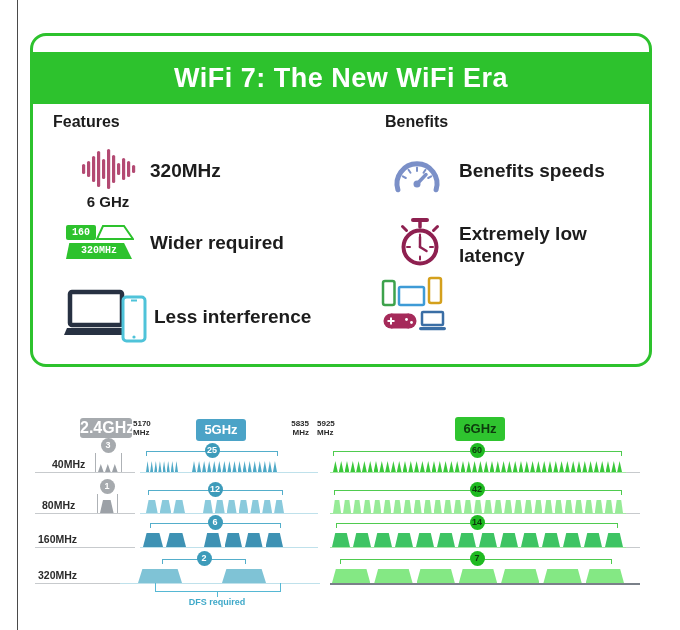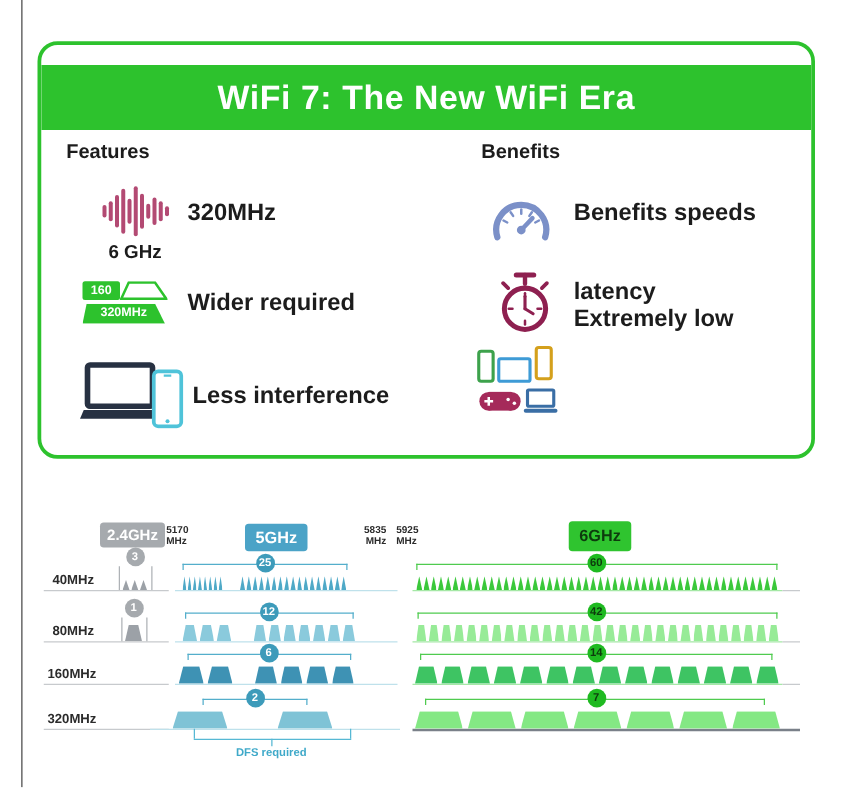--- a/index.html
+++ b/index.html
@@ -35,21 +35,21 @@
   }
   .cw-trap320 {
     width:66px; height:16px; margin-top:3px; background:#2DC22D; color:#fff;
     font-size:10px; font-weight:bold; text-align:center; line-height:16px;
     clip-path:polygon(5% 0, 88% 0, 100% 100%, 0 100%);
   }
 
   
   .chart { position:absolute; left:0; top:415px; width:680px; height:215px; }
   .badge { position:absolute; color:#fff; font-weight:bold; text-align:center; border-radius:3px; }
-  .badge.gray  { left:80px;  top:3px; width:52px; height:20px; line-height:20px; font-size:12px; background:#A6AAAE; }
+  .badge.gray  { left:80px;  top:3px; width:52px; height:20px; line-height:20px; font-size:16px; background:#A6AAAE; }
   .badge.teal  { left:196px; top:4px; width:50px; height:22px; line-height:22px; font-size:13px; background:#4BA3C7; }
   .badge.green { left:455px; top:2px; width:50px; height:24px; line-height:24px; font-size:13px; background:#2FC42F; color:#0d3b0d; }
   .freq { position:absolute; font-size:8px; font-weight:bold; color:#2b2b2b; line-height:9px; top:4px; }
   .freq.f1 { left:133px; }
   .freq.f2 { left:283px; width:26px; text-align:right; }
   .freq.f3 { left:317px; }
   .row-label { position:absolute; font-size:10.5px; font-weight:bold; color:#2b2b2b; }
   .hline { position:absolute; }
   .shape { position:absolute; }
   .bracket { position:absolute; height:5px; }
@@ -91,21 +91,21 @@
           <rect x="36" y="17" width="3.2" height="12" rx="1.6"></rect>
           <rect x="41" y="12" width="3.2" height="22" rx="1.6"></rect>
           <rect x="46" y="15" width="3.2" height="16" rx="1.6"></rect>
           <rect x="51" y="19" width="3.2" height="8" rx="1.6"></rect>
         </g>
       </svg>
     </div>
     <div class="icon-caption" style="position:absolute;left:30px;top:154px;width:90px;">6 GHz</div>
     <div class="item-label" style="left:117px;top:124px;">320MHz</div>
 
-    <div class="icon-wrap" style="left:33px;top:189px;width:70px;">
+    <div class="icon-wrap" style="left:33px;top:189px;width:70px;font-family:Liberation Mono, monospace;">
       <div class="cw-row">
         <div class="cw-badge160">160</div>
         <svg width="38" height="15" viewBox="0 0 38 15">
           <polygon points="7,1 28,1 37,14 1,14" fill="#fff" stroke="#2DC22D" stroke-width="2"></polygon>
         </svg>
       </div>
       <div class="cw-trap320">320MHz</div>
     </div>
     <div class="item-label" style="left:117px;top:196px;">Wider required</div>
 
@@ -153,22 +153,22 @@
             <line x1="23" y1="39.5" x2="23" y2="42.5"></line>
             <line x1="10" y1="30" x2="13" y2="30"></line>
             <line x1="33" y1="30" x2="36" y2="30"></line>
           </g>
           <line x1="23" y1="30" x2="23" y2="20" stroke-width="2.5"></line>
           <line x1="23" y1="30" x2="29.5" y2="34" stroke-width="2.5"></line>
         </g>
       </svg>
     </div>
     <div class="item-label" style="left:426px;top:187px;">
+      <div>Extremely low</div>
       <div>latency</div>
-      <div>Extremely low</div>
     </div>
 
     <div class="icon-wrap" style="left:348px;top:240px;">
       <svg width="68" height="58" viewBox="0 0 68 58">
         <rect x="2" y="5" width="11.5" height="24" rx="2" fill="none" stroke="#3DA24C" stroke-width="2.5"></rect>
         <rect x="18" y="11" width="25" height="18" rx="1.5" fill="none" stroke="#3E9BD6" stroke-width="2.5"></rect>
         <rect x="48" y="2" width="12" height="25" rx="2" fill="none" stroke="#D4A01C" stroke-width="2.5"></rect>
         <g>
           <circle cx="10" cy="45" r="7.5" fill="#A52A5A"></circle>
           <circle cx="28" cy="45" r="7.5" fill="#A52A5A"></circle>
@@ -198,21 +198,21 @@
     <div class="freq f2">
       <div>5835</div>
       <div>MHz</div>
     </div>
     <div class="freq f3">
       <div>5925</div>
       <div>MHz</div>
     </div>
 
     <div id="rows" style="position:absolute;inset:0;">
-        <div class="row-label" style="left: 42px; top: 43px;">40MHz</div>
+        <div class="row-label" style="left: 52px; top: 43px;">40MHz</div>
         <div class="hline" style="left: 35px; top: 57px; width: 100px; height: 1px; background: rgb(199, 202, 205);"></div>
         <div class="hline" style="left: 140px; top: 57px; width: 178px; height: 1.4px; background: rgb(191, 225, 235);"></div>
         <div class="hline" style="left: 330px; top: 57px; width: 296px; height: 1.4px; background: rgb(165, 232, 166);"></div>
         <div class="hline" style="left: 626px; top: 57px; width: 14px; height: 1px; background: rgb(199, 202, 205);"></div>
         <div class="shape" style="left: 98px; top: 49px; width: 5.6px; height: 8px; background: rgb(156, 161, 167); clip-path: polygon(50% 0px, 100% 100%, 0px 100%);"></div>
         <div class="shape" style="left: 105px; top: 49px; width: 5.6px; height: 8px; background: rgb(156, 161, 167); clip-path: polygon(50% 0px, 100% 100%, 0px 100%);"></div>
         <div class="shape" style="left: 112px; top: 49px; width: 5.6px; height: 8px; background: rgb(156, 161, 167); clip-path: polygon(50% 0px, 100% 100%, 0px 100%);"></div>
         <div class="gv" style="left: 95px; top: 38px; height: 19px; background: rgb(174, 178, 182);"></div>
         <div class="gv" style="left: 121px; top: 38px; height: 19px; background: rgb(174, 178, 182);"></div>
         <div class="cnt c-gray" style="left: 100.5px; top: 23px;">3</div>

